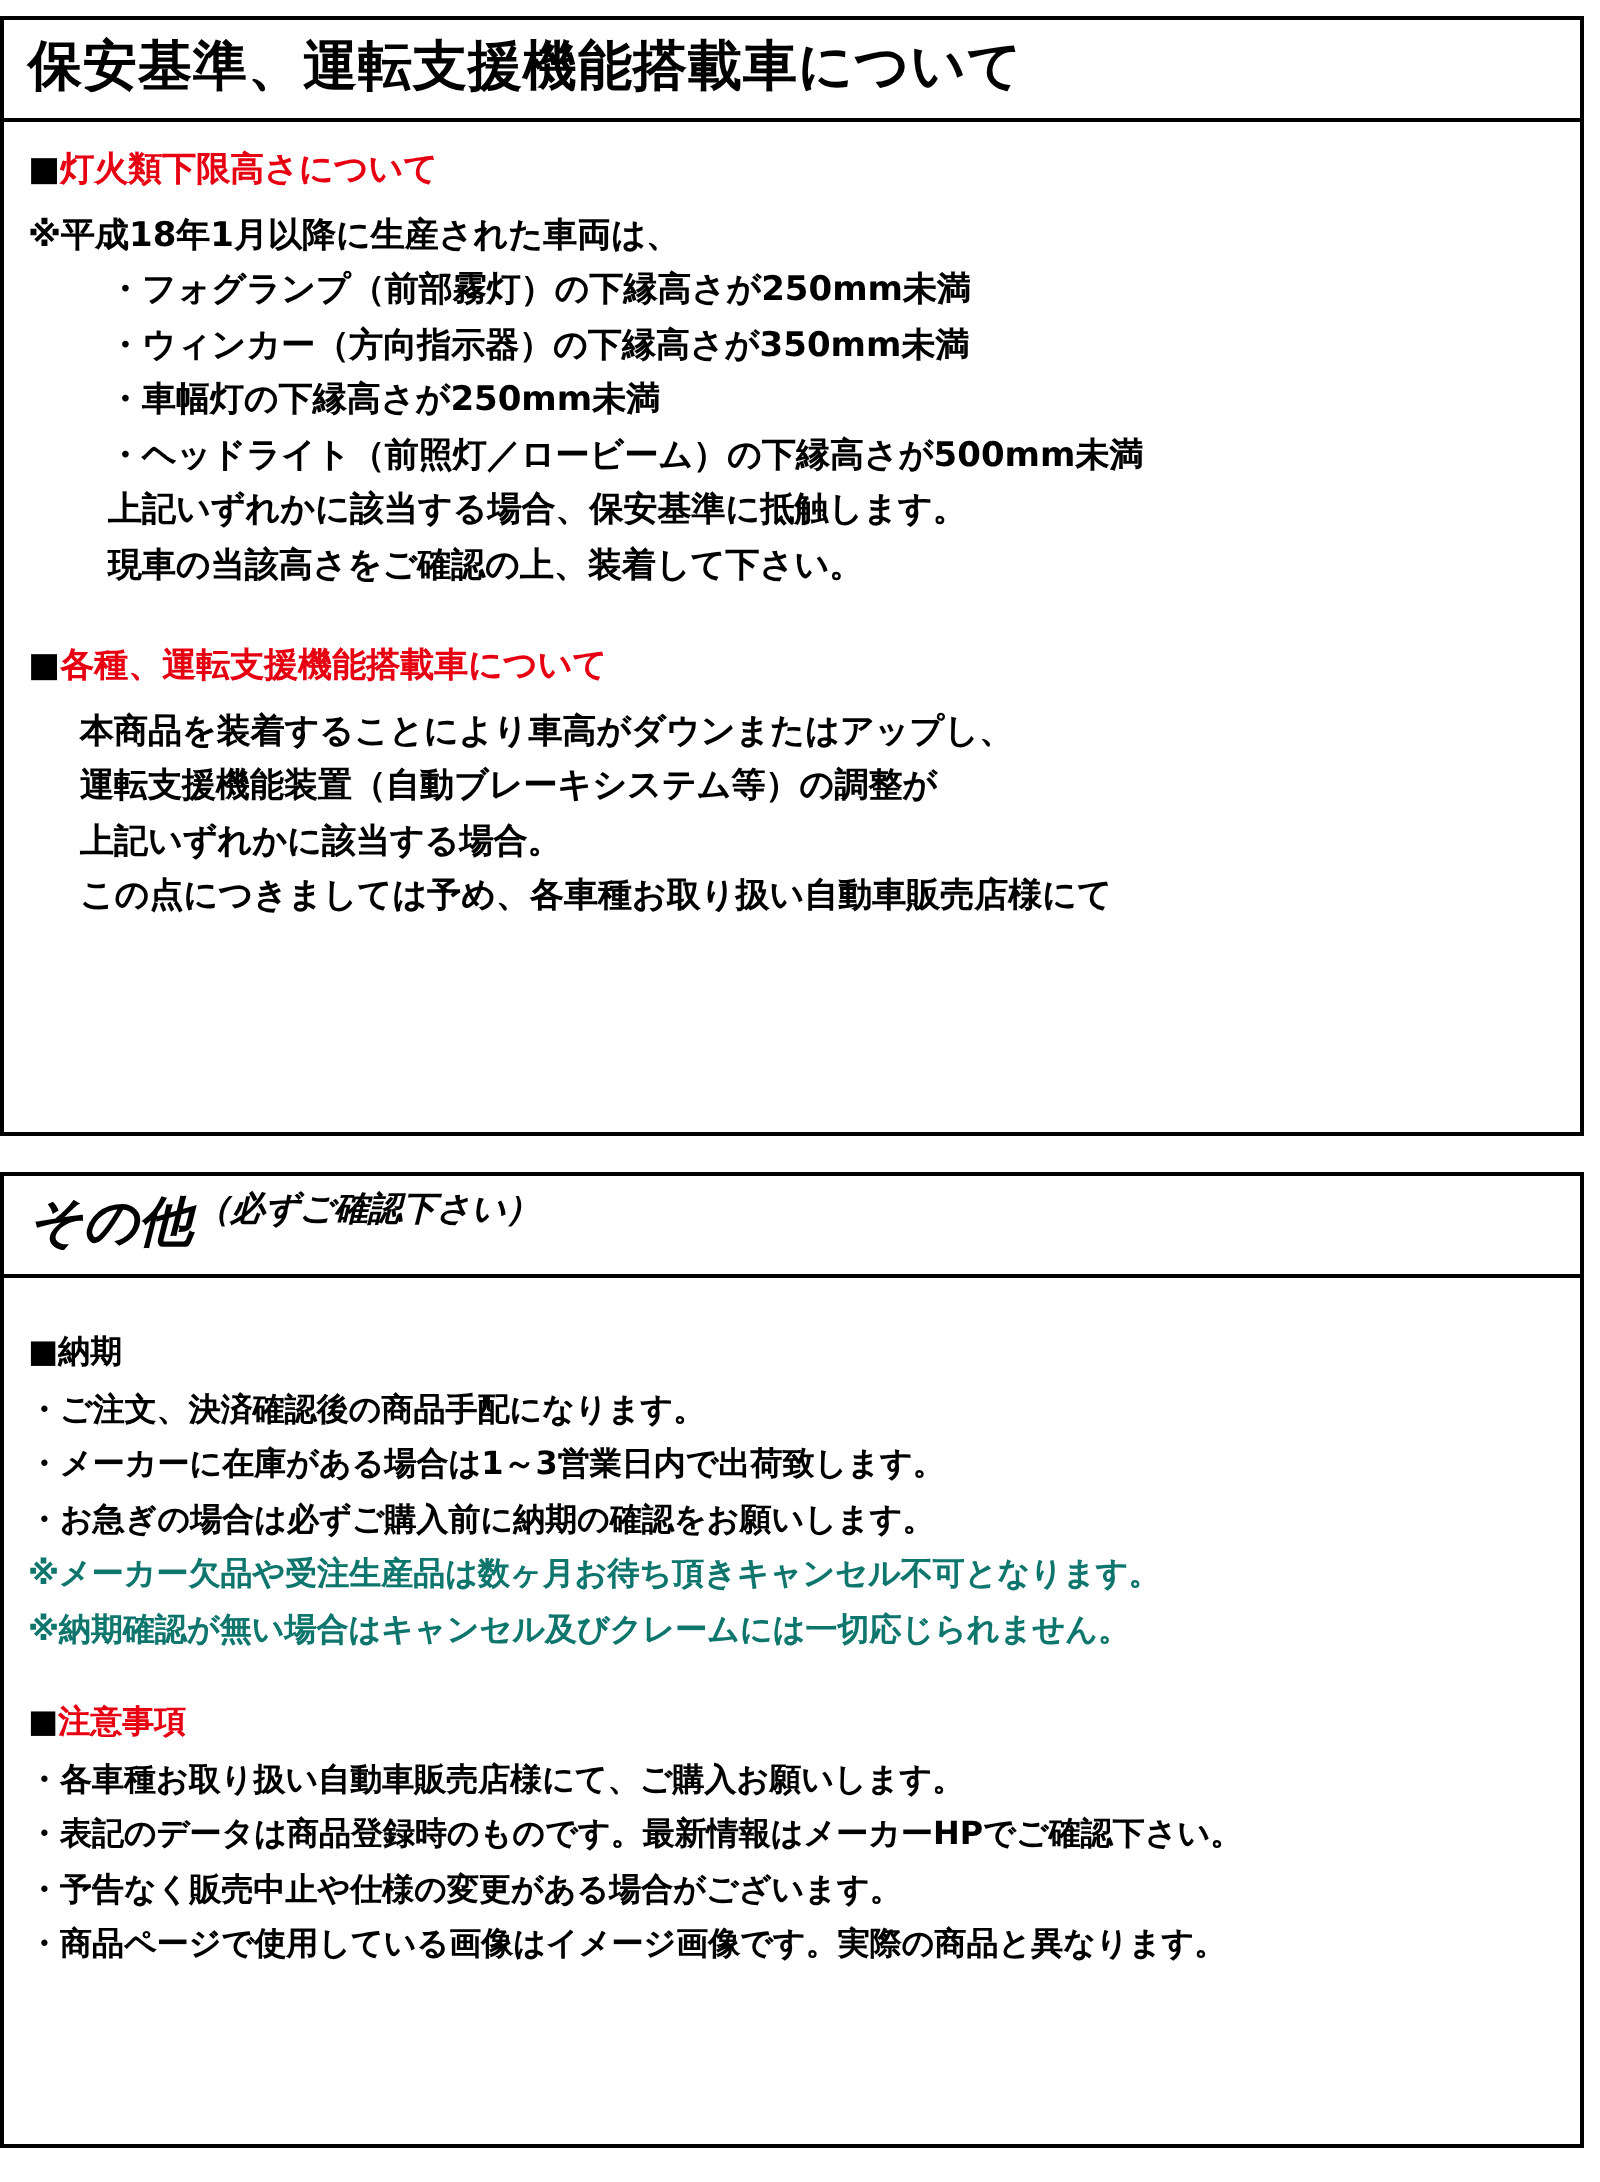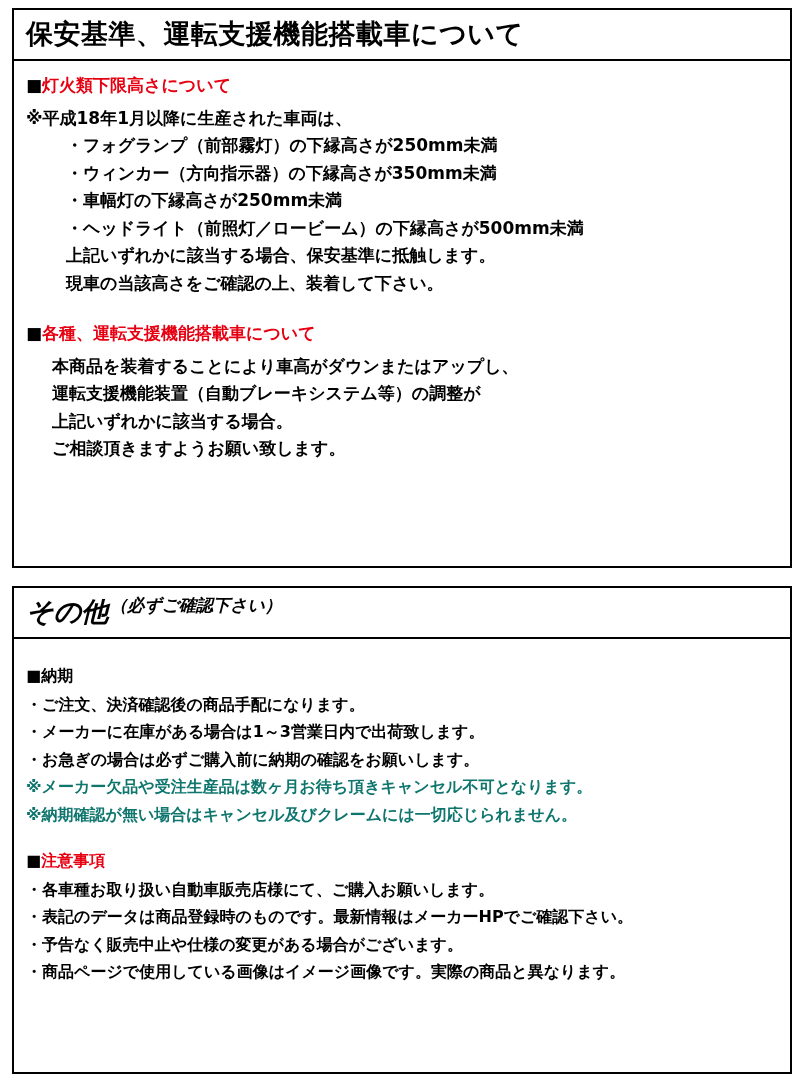--- a/index.html
+++ b/index.html
@@ -11,21 +11,21 @@
   body {
     width: 800px;
     height: 1091px;
     font-family: "DejaVu Sans", "Liberation Sans", sans-serif;
     color: #000000;
     font-weight: bold;
   }
   .page {
     width: 800px;
     height: 1091px;
-    padding: 8px 8px 0 12px;
+    padding: 8px 8px 0 0;
     position: relative;
   }
   .panel {
     border: 2px solid #000;
     background: #fff;
   }
   .panel-top {
     height: 560px;
   }
   .panel-bottom {
@@ -108,21 +108,21 @@
       <div class="line indent-2">上記いずれかに該当する場合、保安基準に抵触します。</div>
       <div class="line indent-2">現車の当該高さをご確認の上、装着して下さい。</div>
 
       <div class="gap"></div>
 
       <div class="section-head"><span class="mark">■</span><span>各種、運転支援機能搭載車について</span></div>
 
       <div class="line indent-1">本商品を装着することにより車高がダウンまたはアップし、</div>
       <div class="line indent-1">運転支援機能装置（自動ブレーキシステム等）の調整が</div>
       <div class="line indent-1"> 上記いずれかに該当する場合。</div>
-      <div class="line indent-1"> ご相談頂きますようお願い致します。</div>
+      <div class="line indent-1">この点につきましては予め、各車種お取り扱い自動車販売店様にて</div>
 
     </div>
   </div>
 
   <div class="panel panel-bottom">
     <div class="panel-header">
       <div class="panel-title-2">
         <span>その他</span>
         <span class="title-sub">（必ずご確認下さい）</span>
       </div>

